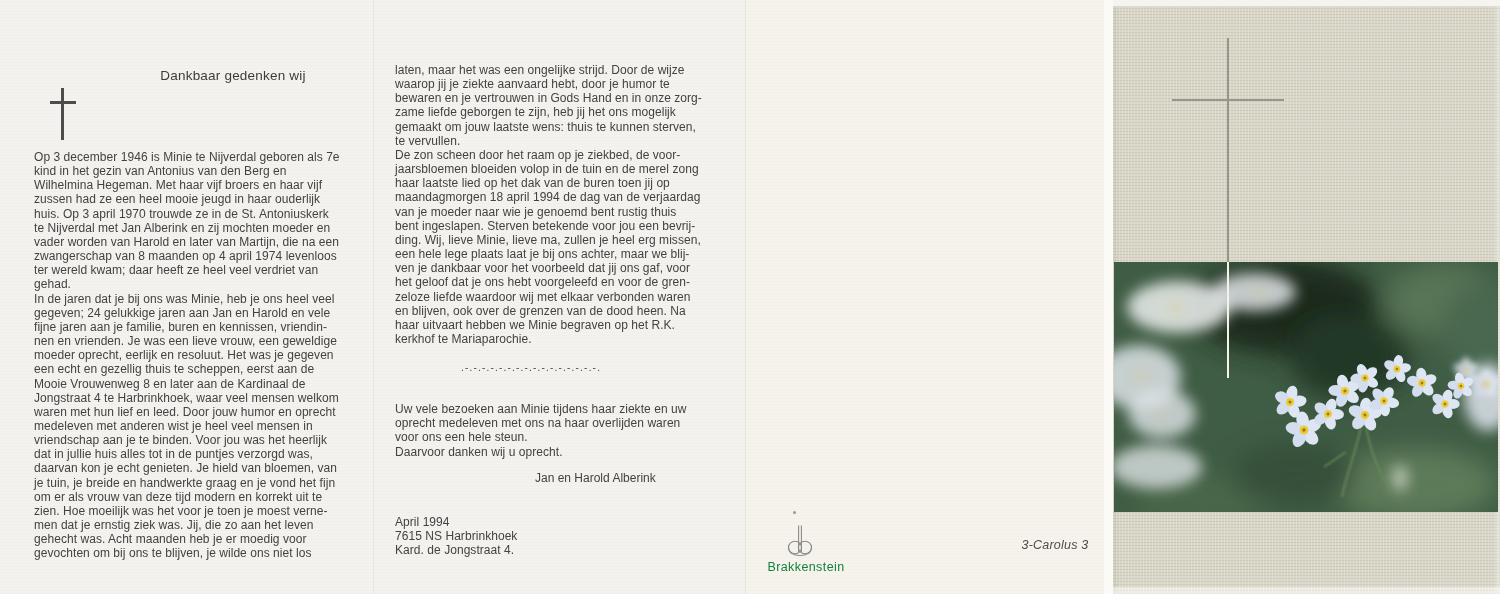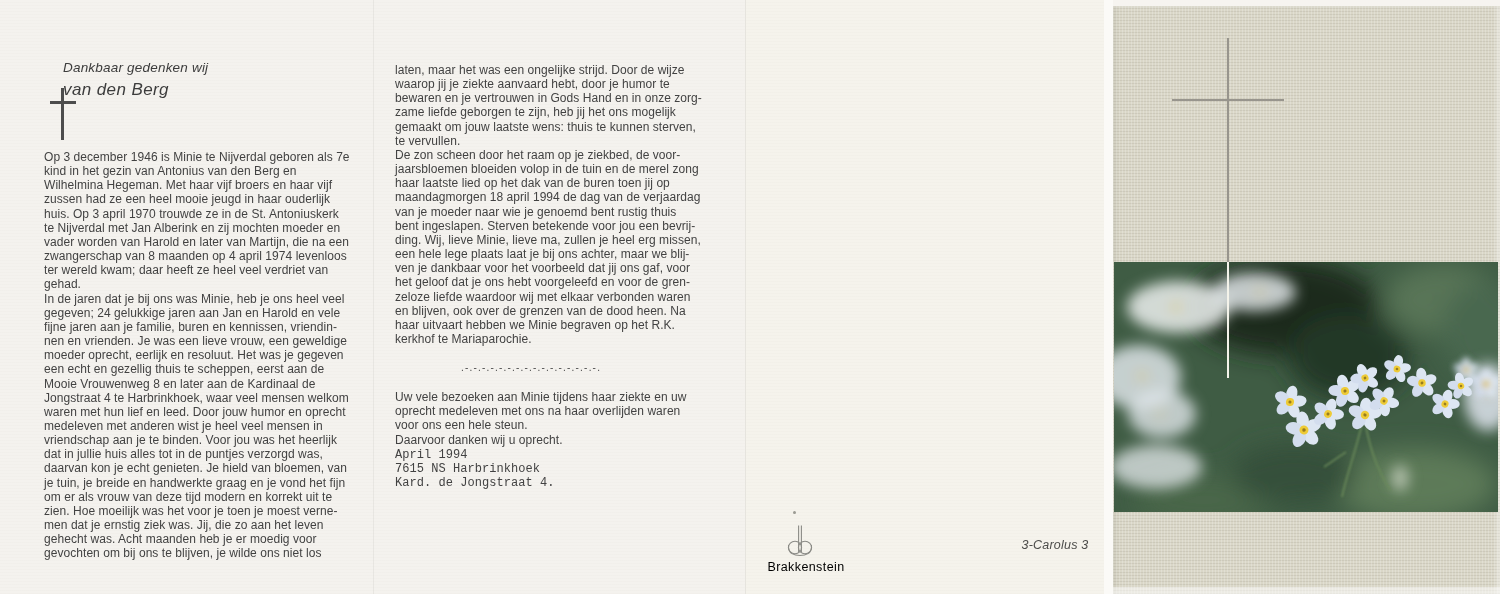--- a/index.html
+++ b/index.html
@@ -34,43 +34,43 @@
       repeating-linear-gradient(0deg, rgba(108,102,84,.12) 0 1px, rgba(0,0,0,0) 1px 3px);
     box-shadow: inset 3px 0 5px rgba(70,65,50,.08), inset -3px 0 5px rgba(255,255,255,.45);
   }
   .sheet-front .bottom-light { position:absolute; left:0; bottom:0; width:100%; height:7px; background:rgba(255,255,255,.5); }
 
   
   .cross-glyph { position:absolute; left:50px; top:88px; width:27px; height:52px; }
   .cross-glyph .v { position:absolute; left:11px; top:0; width:3px; height:52px; background:#4d4d4d; }
   .cross-glyph .h { position:absolute; left:0; top:13px; width:26px; height:3px; background:#4d4d4d; }
 
-  .header-block { position:absolute; left:63px; top:58px; width:340px; text-align:left; color:#3c3c3c;font-style:italic; }
+  .header-block { position:absolute; left:63px; top:66px; width:340px; text-align:center; color:#3c3c3c; }
   .header-intro { font-size:13.5px; line-height:20px; letter-spacing:.2px; }
   .header-name { font-size:17px; line-height:23px; letter-spacing:.4px; }
 
   .lines {
     white-space:pre-line; font-size:12px; line-height:14.15px;
     color:#424242; letter-spacing:.05px;
   }
-  .col-left  { position:absolute; left:44px;  top:150px; width:330px; }
+  .col-left  { position:absolute; left:34px;  top:150px; width:330px; }
   .col-mid   { position:absolute; left:395px; top:63px;  width:330px; }
 
   .separator {
     margin-top:16px; padding-left:66px; height:14px;
     font-size:10px; letter-spacing:1.2px; color:#4a4a4a; white-space:nowrap;
   }
-  .thanks    { margin-top:14px; }
+  .thanks    { margin-top:26px; }
   .signature { margin-top:12px; padding-left:140px; font-size:12px; line-height:14.15px; color:#424242; }
-  .address   { margin-top:1px;font-family:Liberation Mono, monospace; }
+  .address   { margin-top:30px; }
 
   
   .speck { position:absolute; left:793px; top:511px; width:3px; height:3px; background:#9a9a92; border-radius:50%; }
   .logo-mark { position:absolute; left:786px; top:524px; width:28px; height:36px; }
-  .publisher { position:absolute; left:746px; top:560px; width:120px; text-align:center; font-size:12.5px; letter-spacing:.4px; color:#000000; }
+  .publisher { position:absolute; left:746px; top:560px; width:120px; text-align:center; font-size:12.5px; letter-spacing:.4px; color:#15803d; }
   .series    { position:absolute; left:1000px; top:538px; width:110px; text-align:center; font-size:12.5px; letter-spacing:.2px; color:#4c4c4a;font-style:italic; }
 
   
   .front-cross-v1 { position:absolute; left:114px; top:32px;  width:2px; height:224px; background:#98958d; }
   .front-cross-v2 { position:absolute; left:114px; top:256px; width:2px; height:116px; background:#f4f3ea; z-index:3; }
   .front-cross-h  { position:absolute; left:59px;  top:93px;  width:112px; height:2px; background:#98958d; }
   .photo { position:absolute; left:1px; top:256px; width:384px; height:250px; z-index:2; display:block; }
 </style>
 </head>
 <body>
@@ -79,21 +79,20 @@
 
   <section class="sheet-inner">
 
     <div class="cross-glyph">
       <i class="v"></i>
       <i class="h"></i>
     </div>
 
     <header class="header-block">
       <div class="header-intro">Dankbaar gedenken wij</div>
-      <div class="header-name">van den Berg</div>
     </header>
 
     <div class="col-left">
       <div class="lines">Op 3 december 1946 is Minie te Nijverdal geboren als 7e
 kind in het gezin van Antonius van den Berg en
 Wilhelmina Hegeman. Met haar vijf broers en haar vijf
 zussen had ze een heel mooie jeugd in haar ouderlijk
 huis. Op 3 april 1970 trouwde ze in de St. Antoniuskerk
 te Nijverdal met Jan Alberink en zij mochten moeder en
 vader worden van Harold en later van Martijn, die na een
@@ -140,20 +139,21 @@
 het geloof dat je ons hebt voorgeleefd en voor de gren-
 zeloze liefde waardoor wij met elkaar verbonden waren
 en blijven, ook over de grenzen van de dood heen. Na
 haar uitvaart hebben we Minie begraven op het R.K.
 kerkhof te Mariaparochie.</div>
       <div class="separator">.-.-.-.-.-.-.-.-.-.-.-.-.-.-.-.-.</div>
       <div class="lines thanks">Uw vele bezoeken aan Minie tijdens haar ziekte en uw
 oprecht medeleven met ons na haar overlijden waren
 voor ons een hele steun.
 Daarvoor danken wij u oprecht.</div>
+      <div class="signature">Jan en Harold Alberink</div>
       <div class="lines address">April 1994
 7615 NS Harbrinkhoek
 Kard. de Jongstraat 4.</div>
     </div>
 
     <div class="fold f1"></div>
   </section>
 
   <section class="sheet-back"></section>
   <div class="fold f2"></div>

